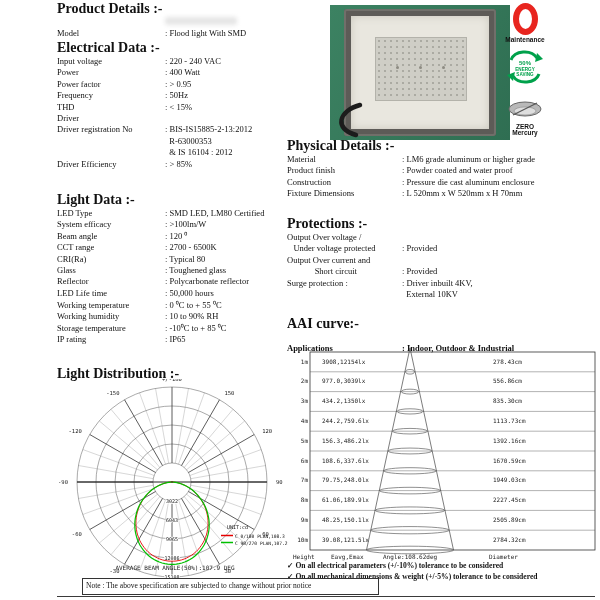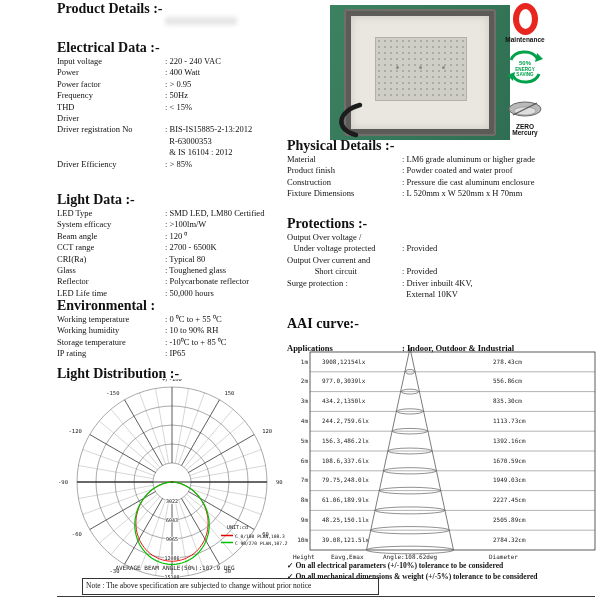--- a/index.html
+++ b/index.html
@@ -52,20 +52,26 @@
                border:1px solid #333;font-size:7.5px;line-height:14px;padding:0 3px;
                background:#fff;white-space:nowrap;overflow:hidden;margin-left:25px;}
   #bottom-rule{position:absolute;left:57px;top:596px;width:538px;height:1px;background:#3a3a3a;}
 </style>
 </head>
 <body>
 
 <div class="sec" style="left:57px;top:3px;width:265px;">
   <h3 class="sec-heading">Product Details :-</h3>
   <div class="redacted" style="left:108px;top:14px;"></div>
+  <div class="spec-rows" id="product-rows" style="margin-top:13px;">
+      <div class="spec-row">
+        <div class="spec-label">Model</div>
+        <div class="spec-value">: Flood light With SMD</div>
+      </div>
+    </div>
 </div>
 
 <div class="sec" style="left:57px;top:42px;width:265px;">
   <h3 class="sec-heading">Electrical Data :-</h3>
   <div class="spec-rows" id="electrical-rows">
       <div class="spec-row">
         <div class="spec-label">Input voltage</div>
         <div class="spec-value">: 220 - 240 VAC</div>
       </div>
       <div class="spec-row">
@@ -132,21 +138,20 @@
         <div class="spec-value">: Polycarbonate reflector</div>
       </div>
       <div class="spec-row">
         <div class="spec-label">LED Life time</div>
         <div class="spec-value">: 50,000 hours</div>
       </div>
     </div>
 </div>
 
 <div class="sec" style="left:57px;top:300px;width:265px;">
-  <h3 class="sec-heading">Environmental :</h3>
   <div class="spec-rows" id="env-rows">
       <div class="spec-row">
         <div class="spec-label">Working temperature</div>
         <div class="spec-value">: 0 ⁰C to + 55 ⁰C</div>
       </div>
       <div class="spec-row">
         <div class="spec-label">Working humidity</div>
         <div class="spec-value">: 10 to 90% RH</div>
       </div>
       <div class="spec-row">

